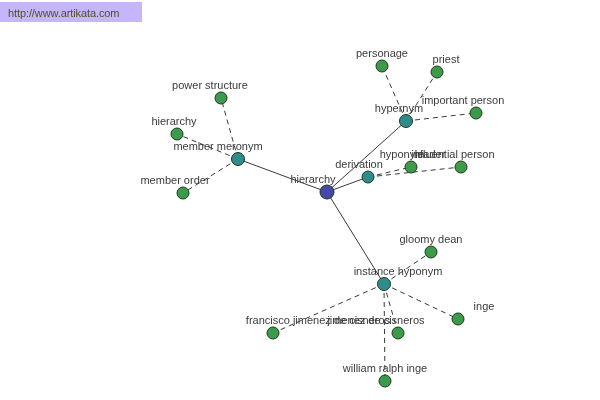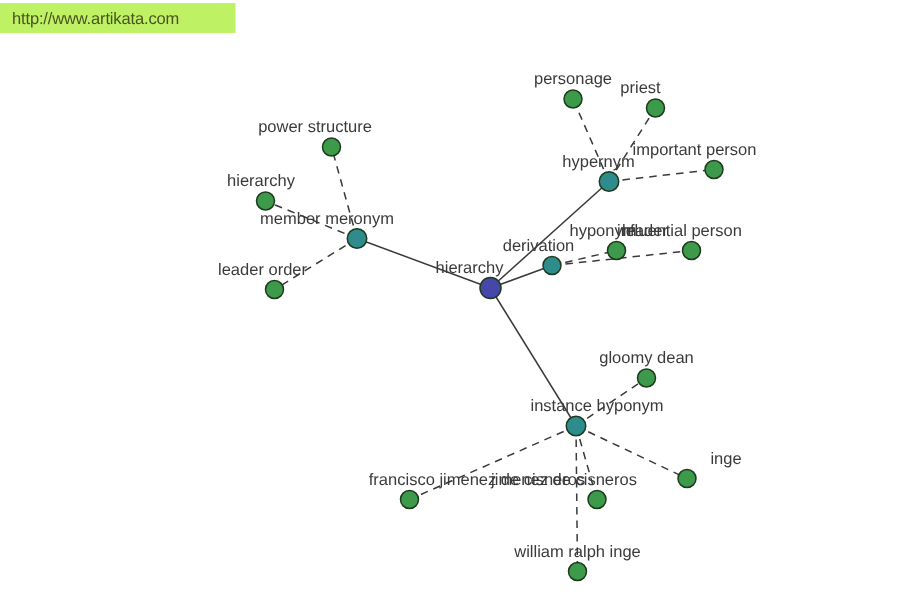--- a/index.html
+++ b/index.html
@@ -14,23 +14,23 @@
     height: 400px;
     background: #ffffff;
     overflow: hidden;
     font-family: "Liberation Sans", sans-serif;
   }
   
   #url-bar {
     position: absolute;
     left: 0px;
     top: 2px;
-    width: 157px;
+    width: 142px;
     height: 20px;
-    background: #bef264;
+    background: #c4b5fd;
   }
   #url-text {
     position: absolute;
     left: 8px;
     top: 5px;
     font-size: 11px;
     color: #4b5320;
     font-family: "Liberation Sans", sans-serif;
     white-space: nowrap;
     letter-spacing: -0.1px;
@@ -99,27 +99,27 @@
     <div id="graph-nodes">
         <div class="graph-node" style="left: 327px; top: 168px; width: 15px; height: 15px; background: rgb(71, 71, 171); border: 1px solid rgb(30, 58, 30);"></div>
         <div class="node-label" style="left: 313px; top: 150px; color: rgb(59, 59, 59);">hierarchy</div>
         <div class="graph-node" style="left: 238px; top: 135px; width: 14px; height: 14px; background: rgb(47, 140, 140); border: 1px solid rgb(30, 58, 30);"></div>
         <div class="node-label" style="left: 218px; top: 117px; color: rgb(59, 59, 59);">member meronym</div>
         <div class="graph-node" style="left: 221px; top: 74px; width: 13px; height: 13px; background: rgb(60, 154, 74); border: 1px solid rgb(30, 58, 30);"></div>
         <div class="node-label" style="left: 210px; top: 56px; color: rgb(59, 59, 59);">power structure</div>
         <div class="graph-node" style="left: 177px; top: 110px; width: 13px; height: 13px; background: rgb(60, 154, 74); border: 1px solid rgb(30, 58, 30);"></div>
         <div class="node-label" style="left: 174px; top: 92px; color: rgb(59, 59, 59);">hierarchy</div>
         <div class="graph-node" style="left: 183px; top: 169px; width: 13px; height: 13px; background: rgb(60, 154, 74); border: 1px solid rgb(30, 58, 30);"></div>
-        <div class="node-label" style="left: 175px; top: 151px; color: rgb(59, 59, 59);">leader order</div>
+        <div class="node-label" style="left: 175px; top: 151px; color: rgb(59, 59, 59);">member order</div>
         <div class="graph-node" style="left: 406px; top: 97px; width: 14px; height: 14px; background: rgb(47, 140, 140); border: 1px solid rgb(30, 58, 30);"></div>
         <div class="node-label" style="left: 399px; top: 79px; color: rgb(59, 59, 59);">hypernym</div>
         <div class="graph-node" style="left: 382px; top: 42px; width: 13px; height: 13px; background: rgb(60, 154, 74); border: 1px solid rgb(30, 58, 30);"></div>
         <div class="node-label" style="left: 382px; top: 24px; color: rgb(59, 59, 59);">personage</div>
         <div class="graph-node" style="left: 437px; top: 48px; width: 13px; height: 13px; background: rgb(60, 154, 74); border: 1px solid rgb(30, 58, 30);"></div>
-        <div class="node-label" style="left: 427px; top: 30px; color: rgb(59, 59, 59);">priest</div>
+        <div class="node-label" style="left: 446px; top: 30px; color: rgb(59, 59, 59);">priest</div>
         <div class="graph-node" style="left: 476px; top: 89px; width: 13px; height: 13px; background: rgb(60, 154, 74); border: 1px solid rgb(30, 58, 30);"></div>
         <div class="node-label" style="left: 463px; top: 71px; color: rgb(59, 59, 59);">important person</div>
         <div class="graph-node" style="left: 368px; top: 153px; width: 13px; height: 13px; background: rgb(47, 140, 140); border: 1px solid rgb(30, 58, 30);"></div>
         <div class="node-label" style="left: 359px; top: 135px; color: rgb(59, 59, 59);">derivation</div>
         <div class="graph-node" style="left: 411px; top: 143px; width: 13px; height: 13px; background: rgb(60, 154, 74); border: 1px solid rgb(30, 58, 30);"></div>
         <div class="node-label" style="left: 402px; top: 125px; color: rgb(59, 59, 59);">hyponym</div>
         <div class="node-label" style="left: 430px; top: 125px; color: rgb(59, 59, 59);">leader</div>
         <div class="graph-node" style="left: 461px; top: 143px; width: 13px; height: 13px; background: rgb(60, 154, 74); border: 1px solid rgb(30, 58, 30);"></div>
         <div class="node-label" style="left: 453px; top: 125px; color: rgb(59, 59, 59);">influential person</div>
         <div class="graph-node" style="left: 384px; top: 260px; width: 14px; height: 14px; background: rgb(47, 140, 140); border: 1px solid rgb(30, 58, 30);"></div>

